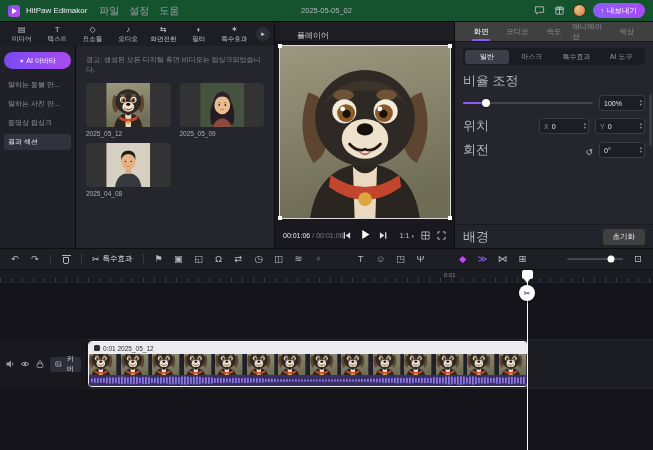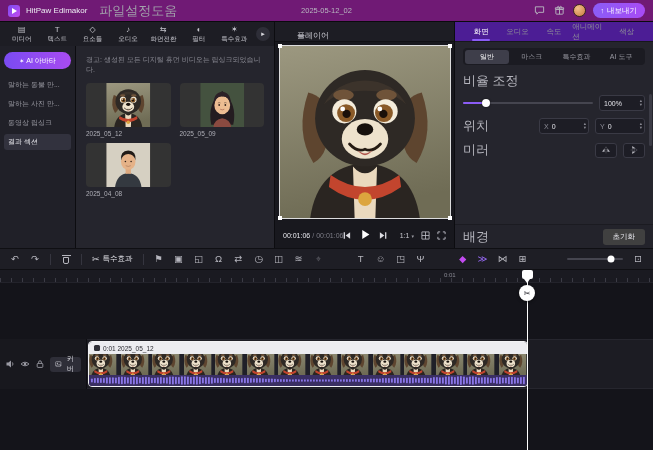--- a/index.html
+++ b/index.html
@@ -2,25 +2,25 @@
 <html style="--accent: #8b5cf6;"><head>
 <meta charset="utf-8">
 <style>
   *{margin:0;padding:0;box-sizing:border-box}
   html,body{width:653px;height:450px;overflow:hidden}
   body{font-family:"Liberation Sans","DejaVu Sans",sans-serif;background:#0e0e12;color:#d5d5da;font-size:8px}
   button{background:none;border:none;color:inherit;font-family:inherit;cursor:pointer;padding:0}
   .app{position:relative;width:653px;height:450px;background:#101015;overflow:hidden}
 
   
-  .titlebar{position:absolute;left:0;top:0;width:653px;height:22px;background:#701a75;display:flex;align-items:center;padding:0 8px;gap:6px;border-bottom:1px solid #0a0a0d;z-index:20}
+  .titlebar{position:absolute;left:0;top:0;width:653px;height:22px;background:#14532d;display:flex;align-items:center;padding:0 8px;gap:6px;border-bottom:1px solid #0a0a0d;z-index:20}
   .logo{width:12px;height:12px;border-radius:3px;background:linear-gradient(135deg,#7a4bf2,#c44bf0);position:relative;flex:0 0 auto}
   .logo::after{content:"";position:absolute;left:4px;top:3px;border-left:5px solid #fff;border-top:3px solid transparent;border-bottom:3px solid transparent}
   .appname{font-size:8px;color:#ececf2;white-space:nowrap}
-  .menus{display:flex;font-size:13px;color:#a2a2ab;margin-left:6px}
+  .menus{display:flex;gap:10px;font-size:10px;color:#a2a2ab;margin-left:6px}
   .proj{position:absolute;left:50%;transform:translateX(-50%);font-size:7.5px;color:#b8b8c0}
   .tb-right{margin-left:auto;display:flex;align-items:center;gap:7px}
   .tb-ico{display:flex;align-items:center;justify-content:center;width:13px;height:13px}
   .avatar{width:13px;height:13px;border-radius:50%;background:radial-gradient(circle at 35% 30%,#f2c08a,#c87840);border:1px solid #3a2a1a}
   .export{height:15px;display:flex;align-items:center;gap:3px;padding:0 8px;border-radius:8px;background:linear-gradient(90deg,var(--accent,#7a3bf0),#a84bf5);font-size:7.5px;color:#fff}
   .export .exi::before{content:"↑";font-size:7px;font-weight:bold}
 
   
   .asset-tabs{position:absolute;left:0;top:22px;width:275px;height:24px;background:#1d1d24;display:flex;align-items:center;padding:0 22px 0 4px;border-right:1px solid #0c0c10}
   .atab{flex:1;display:flex;flex-direction:column;align-items:center;justify-content:center;gap:1px;color:#c6c6ce}
@@ -54,21 +54,21 @@
   .pcontrols{height:26px;display:flex;align-items:center;padding:0 8px;font-size:7px;position:relative}
   .ptime{display:flex;gap:2px;align-items:center}
   .ptime .cur{color:#e8e8ee}.ptime .dimt{color:#7e7e88}
   .transport{position:absolute;left:50%;transform:translateX(-50%);display:flex;align-items:center;gap:8px}
   .pright{margin-left:auto;display:flex;align-items:center;gap:7px}
   .ratio{font-size:7px;color:#c8c8d0}
   .ratio::after{content:"▾";font-size:5px;margin-left:2px;color:#9a9aa2}
 
   
   .inspector{position:absolute;left:455px;top:22px;width:198px;height:226px;background:#25252d}
-  .itabs{height:20px;display:flex;background:#4c1d95;border-bottom:1px solid #17171c;padding:0 8px}
+  .itabs{height:20px;display:flex;background:#404040;border-bottom:1px solid #17171c;padding:0 8px}
   .itab{flex:1;display:flex;align-items:center;justify-content:center;font-size:7.5px;color:#8f8f98;position:relative}
   .itab.active{color:#fff}
   .itab.active::after{content:"";position:absolute;bottom:0;left:26%;right:26%;height:2px;background:var(--accent,#8b5cf6);border-radius:1px}
   .subtabs{margin:6px 8px 7px;height:17px;background:#1b1b22;border-radius:4px;display:flex;padding:1.5px}
   .stab{flex:1;display:flex;align-items:center;justify-content:center;font-size:7px;color:#9a9aa3;border-radius:3px}
   .stab.active{background:#3e3e4a;color:#fff}
   .ibody{padding:0 8px}
   .irow{margin-bottom:6px}
   .rlabel{font-size:13px;color:#b4b4bc}
   .slider-line{display:flex;align-items:center;gap:6px;margin-top:5px}
@@ -186,21 +186,21 @@
 <div class="app">
 
   <header class="titlebar">
     <div class="logo"></div>
     <span class="appname">HitPaw Edimakor</span>
     <nav class="menus">
       <span>파일</span>
       <span>설정</span>
       <span>도움</span>
     </nav>
-    <span class="proj">2025-05-12_02</span>
+    <span class="proj">2025-05-05_02</span>
     <div class="tb-right">
       <button class="tb-ico">
         <svg width="11" height="11" viewBox="0 0 12 12">
             <path d="M1.5 2h9v6H5L3 10V8H1.5z" fill="none" stroke="#b8b8c0" stroke-width="1"></path>
           </svg>
       </button>
       <button class="tb-ico">
         <svg width="11" height="11" viewBox="0 0 12 12">
             <rect x="2" y="4.5" width="8" height="5.5" rx="0.8" fill="none" stroke="#b8b8c0"></rect>
             <path d="M1.5 3h9v1.8h-9zM6 3v7M4 3C3 1 6 1 6 3M8 3c1-2-2-2-2 0" fill="none" stroke="#b8b8c0"></path>
@@ -376,34 +376,30 @@
             <span class="axis">Y</span>
             <span>0</span>
             <span class="steps">
                 <i class="up"></i>
                 <i class="dn"></i>
               </span>
           </div>
         </div>
       </div>
       <div class="flexrow">
-        <span class="rlabel">미러</span>
+        <span class="rlabel">회전</span>
         <div class="ctrls">
-          <button class="mini-btn">
-            <svg width="10" height="8" viewBox="0 0 14 10">
-                <path d="M7 .5v9" stroke="#b4b4bc" stroke-width=".8" stroke-dasharray="1.5 1.2"></path>
-                <path d="M5 2.5L1.5 7.5H5zM9 2.5l3.5 5H9z" fill="#b4b4bc"></path>
-              </svg>
-          </button>
-          <button class="mini-btn">
-            <svg width="10" height="8" viewBox="0 0 14 10" style="transform:rotate(90deg)">
-                <path d="M7 .5v9" stroke="#b4b4bc" stroke-width=".8" stroke-dasharray="1.5 1.2"></path>
-                <path d="M5 2.5L1.5 7.5H5zM9 2.5l3.5 5H9z" fill="#b4b4bc"></path>
-              </svg>
-          </button>
+          <button class="rot-ico"></button>
+          <div class="valbox">
+            <span>0°</span>
+            <span class="steps">
+                <i class="up"></i>
+                <i class="dn"></i>
+              </span>
+          </div>
         </div>
       </div>
     </div>
     <div class="iscroll"></div>
     <div class="ifooter">
       <span class="rlabel">배경</span>
       <button class="reset-btn">초기화</button>
     </div>
   </section>
 

